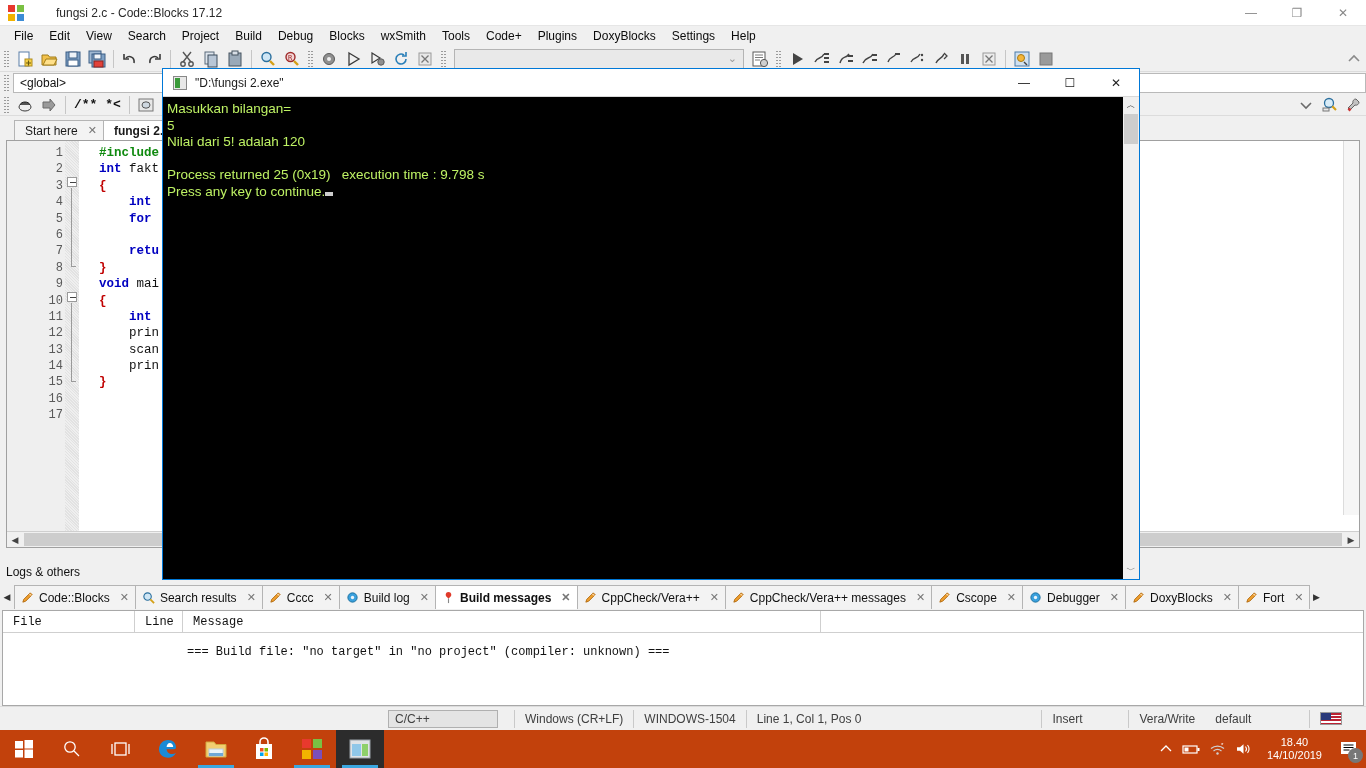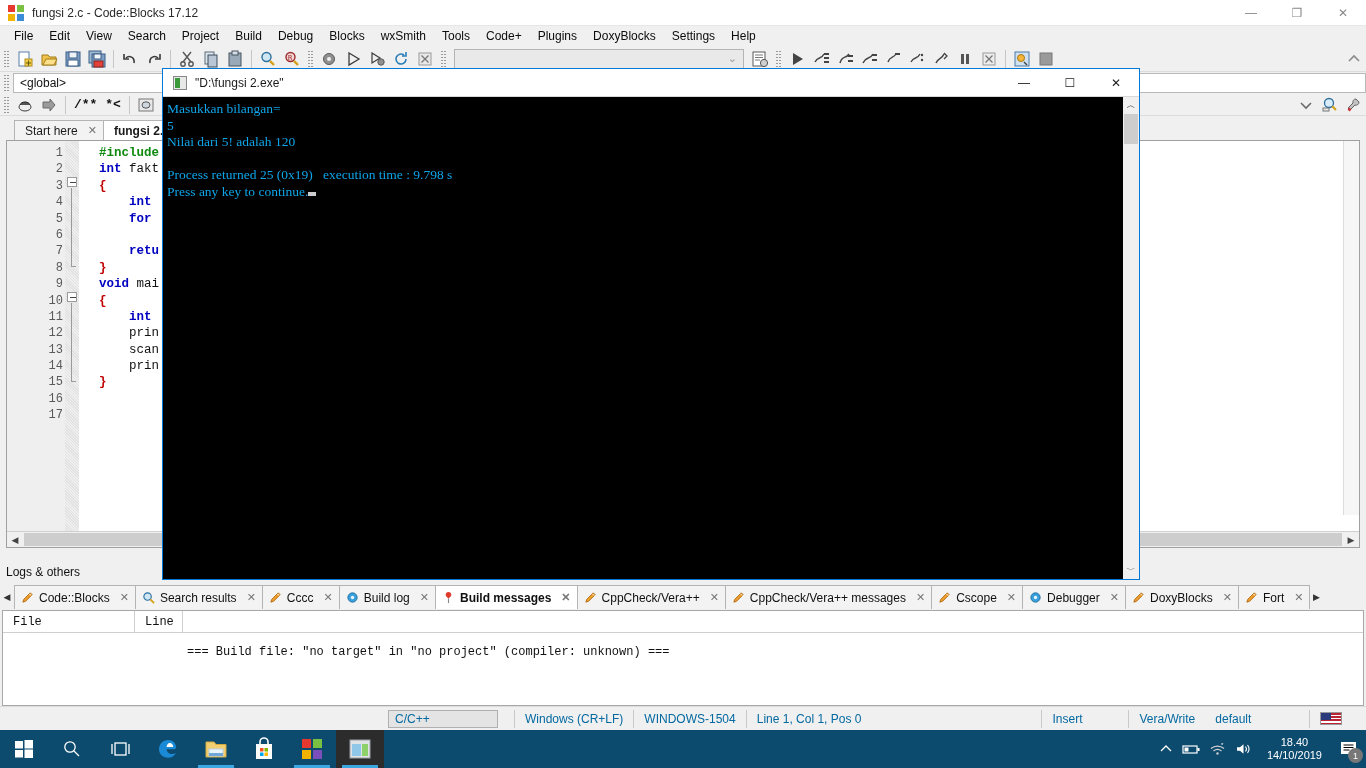--- a/index.html
+++ b/index.html
@@ -10,21 +10,21 @@
     font-family: "Liberation Sans", sans-serif;
     font-size: 12px;
     background: #f0f0f0;
   }
   #app { position: relative; width: 1366px; height: 768px; }
 
   
   .titlebar {
     position: absolute; left: 0; top: 0; width: 1366px; height: 26px;
     background: #ffffff; border-bottom: 1px solid #e6e6e6;
-    display: flex; align-items: center;
+    display: flex; align-items: center; gap: 24px;
   }
   .tb-icon { width: 16px; height: 16px; margin-left: 8px; margin-right: 8px; position: relative; }
   .tb-icon i { position: absolute; width: 7px; height: 7px; display:block; }
   .tb-icon i.a { left:0; top:0; background:#e8392e; }
   .tb-icon i.b { left:9px; top:0; background:#7ac043; }
   .tb-icon i.c { left:0; top:9px; background:#f2b300; }
   .tb-icon i.d { left:9px; top:9px; background:#3c8cd6; }
   .tb-title { font-size: 12px; color: #2a2a2a; }
   .win-btns { margin-left: auto; display: flex; height: 26px; }
   .win-btn {
@@ -166,36 +166,36 @@
   .lh { padding-left:10px; }
   .lh.file { width:132px; border-right:1px solid #cfcfcf; height:22px; line-height:22px; }
   .lh.line { width:48px; border-right:1px solid #cfcfcf; height:22px; line-height:22px; }
   .lh.msg { flex:1; height:22px; line-height:22px; border-right:1px solid #cfcfcf; max-width:638px;}
   .logrow { display:flex; height:18px; line-height:18px; }
   .logrow .c1 { width:132px; } .logrow .c2 { width:48px; } .logrow .c3 { flex:1; padding-left:4px;}
 
   
   .statusbar {
     position:absolute; left:0; top:706px; width:1366px; height:24px;
-    background:#f0f0f0; display:flex; align-items:center; font-size:12px; color:#0369a1;
+    background:#f0f0f0; display:flex; align-items:center; font-size:12px; color:#404040;
     border-top:1px solid #dcdcdc;
   }
   .sb-cell { height:24px; display:flex; align-items:center; padding:4px 10px; }
   .sb-sep { width:1px; height:18px; background:#c9c9c9; }
   .sb-lang { background:#e4e4e4; border:1px solid #b0b0b0; height:18px; display:flex;
     align-items:center; padding:0 6px; margin-left:8px; min-width:110px; }
   .flag { width:22px; height:13px; position:relative; overflow:hidden; border:1px solid #999; }
   .flag .stripes { position:absolute; inset:0;
     background: repeating-linear-gradient(to bottom,#bb2233 0 1.6px,#fff 1.6px 3.2px); }
   .flag .canton { position:absolute; left:0; top:0; width:10px; height:7px; background:#2a3a7a; }
 
   
   .taskbar {
     position:absolute; left:0; top:730px; width:1366px; height:38px;
-    background:#0c4a6e; display:flex; align-items:center;
+    background:#c2410c; display:flex; align-items:center;
   }
   .tbtn { width:48px; height:38px; display:flex; align-items:center; justify-content:center; position:relative; }
   .tbtn.active { background:#2c2c2c; }
   .tbtn .uline { position:absolute; bottom:0; left:6px; right:6px; height:3px; background:#3ba7e0; }
   .tray { margin-left:auto; display:flex; align-items:center; height:38px; }
   .tray-ico { width:26px; height:38px; display:flex; align-items:center; justify-content:center; color:#fff; }
   .clock { color:#fff; font-size:11px; line-height:13px; text-align:center; padding:0 10px; }
   .notif { width:34px; height:38px; display:flex; align-items:center; justify-content:center; position:relative; }
   .badge {
     position:absolute; right:3px; bottom:5px; width:15px; height:15px; border-radius:50%;
@@ -212,21 +212,21 @@
   }
   .console-ico { width:14px; height:14px; margin:0 8px 0 10px; background:#e8e8e8; border:1px solid #888;
     position:relative; }
   .console-ico::after { content:""; position:absolute; left:1px; top:1px; width:5px; height:10px; background:#3a9a3a; }
   .console-title { font-size:12px; color:#1a1a1a; }
   .console-btns { margin-left:auto; display:flex; }
   .cbtn { width:46px; height:28px; display:flex; align-items:center; justify-content:center;
     color:#222; font-size:12px; }
   .console-body {
     position:absolute; left:0; top:28px; right:16px; bottom:0; background:#000;
-    color:#0ea5e9; font-family:Liberation Serif, serif; font-size:13.5px;
+    color:#bef264; font-family:Liberation Sans, sans-serif; font-size:13.5px;
     line-height:16.6px; padding:4px 0 0 4px; white-space:pre;
   }
   .console-cursor { display:inline-block; width:8px; height:4px; background:#cccccc; vertical-align:baseline; }
   .console-vsb {
     position:absolute; right:0; top:28px; bottom:0; width:16px; background:#f0f0f0;
     display:flex; flex-direction:column; align-items:center;
   }
   .cvsb-arrow { width:16px; height:17px; display:flex; align-items:center; justify-content:center;
     font-size:9px; color:#333; }
   .cvsb-thumb { width:14px; height:30px; background:#cdcdcd; }
@@ -702,20 +702,21 @@
           <span class="x">✕</span>
         </div>
       </div>
     <div class="lt-scroll">▶</div>
   </div>
 
   <div class="logs-body">
     <div class="logs-head">
       <div class="lh file">File</div>
       <div class="lh line">Line</div>
+      <div class="lh msg">Message</div>
     </div>
     <div style="height:10px;"></div>
     <div class="logrow">
       <div class="c1"></div>
       <div class="c2"></div>
       <div class="c3">=== Build file: "no target" in "no project" (compiler: unknown) ===</div>
     </div>
   </div>
 
   <div class="statusbar">

